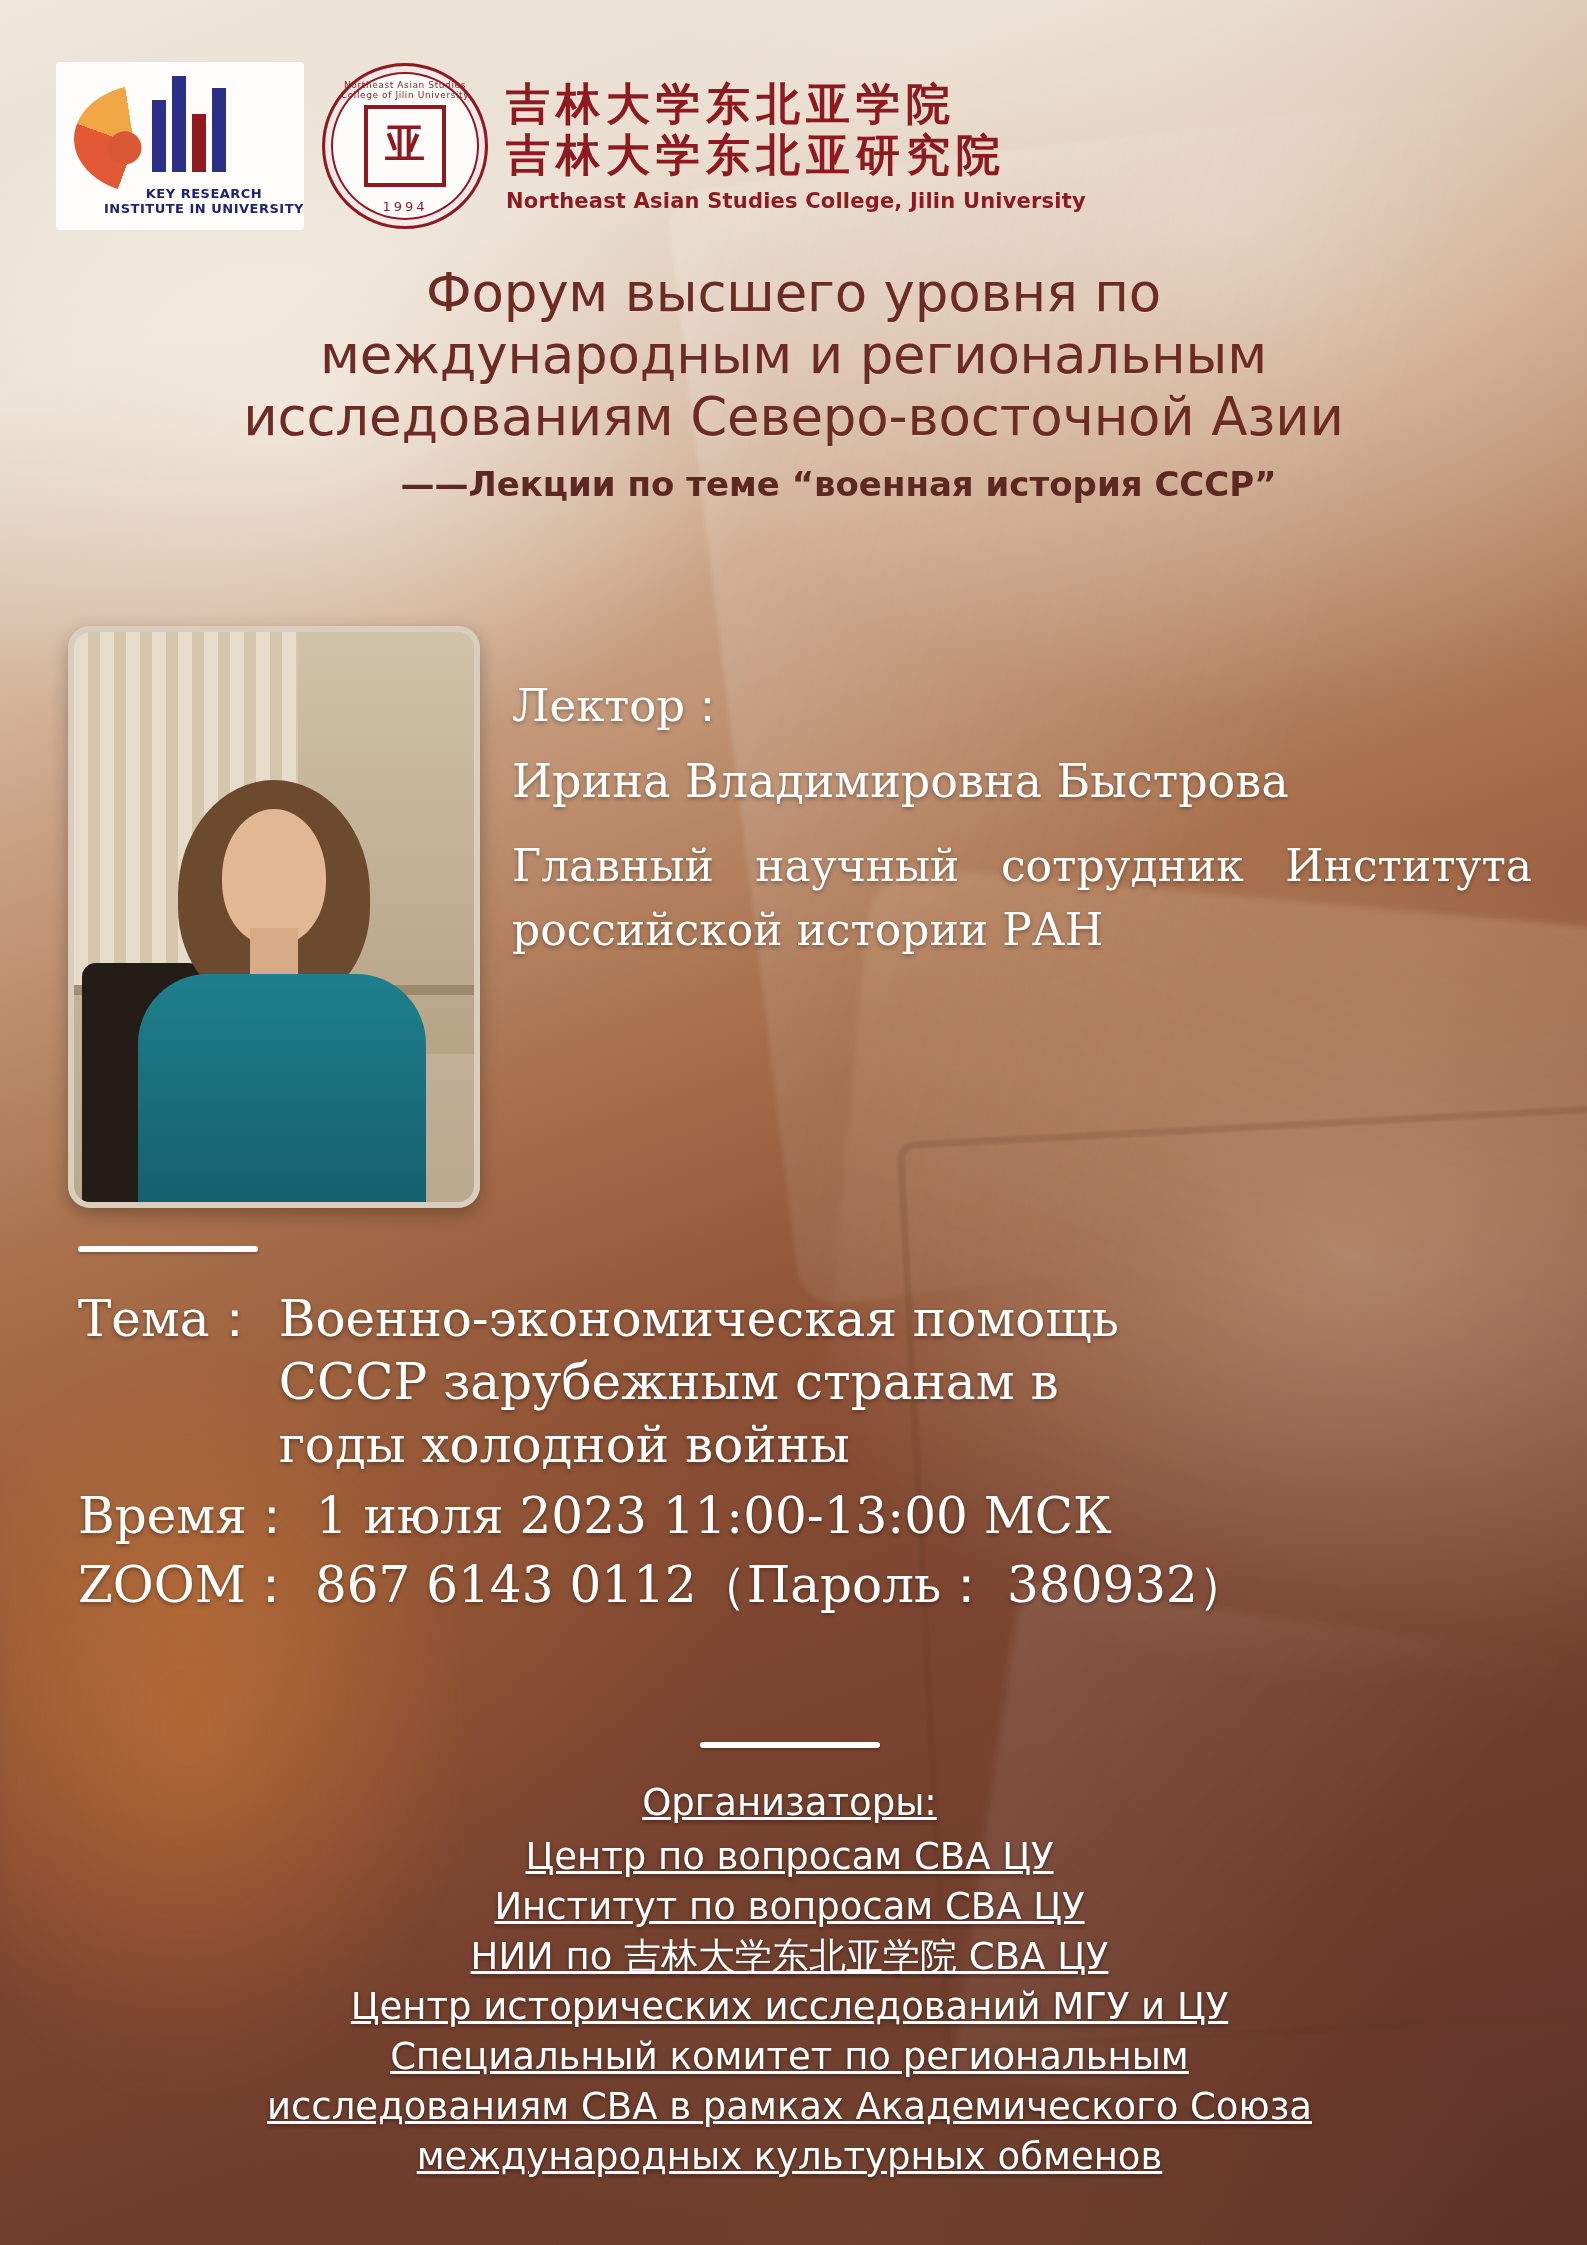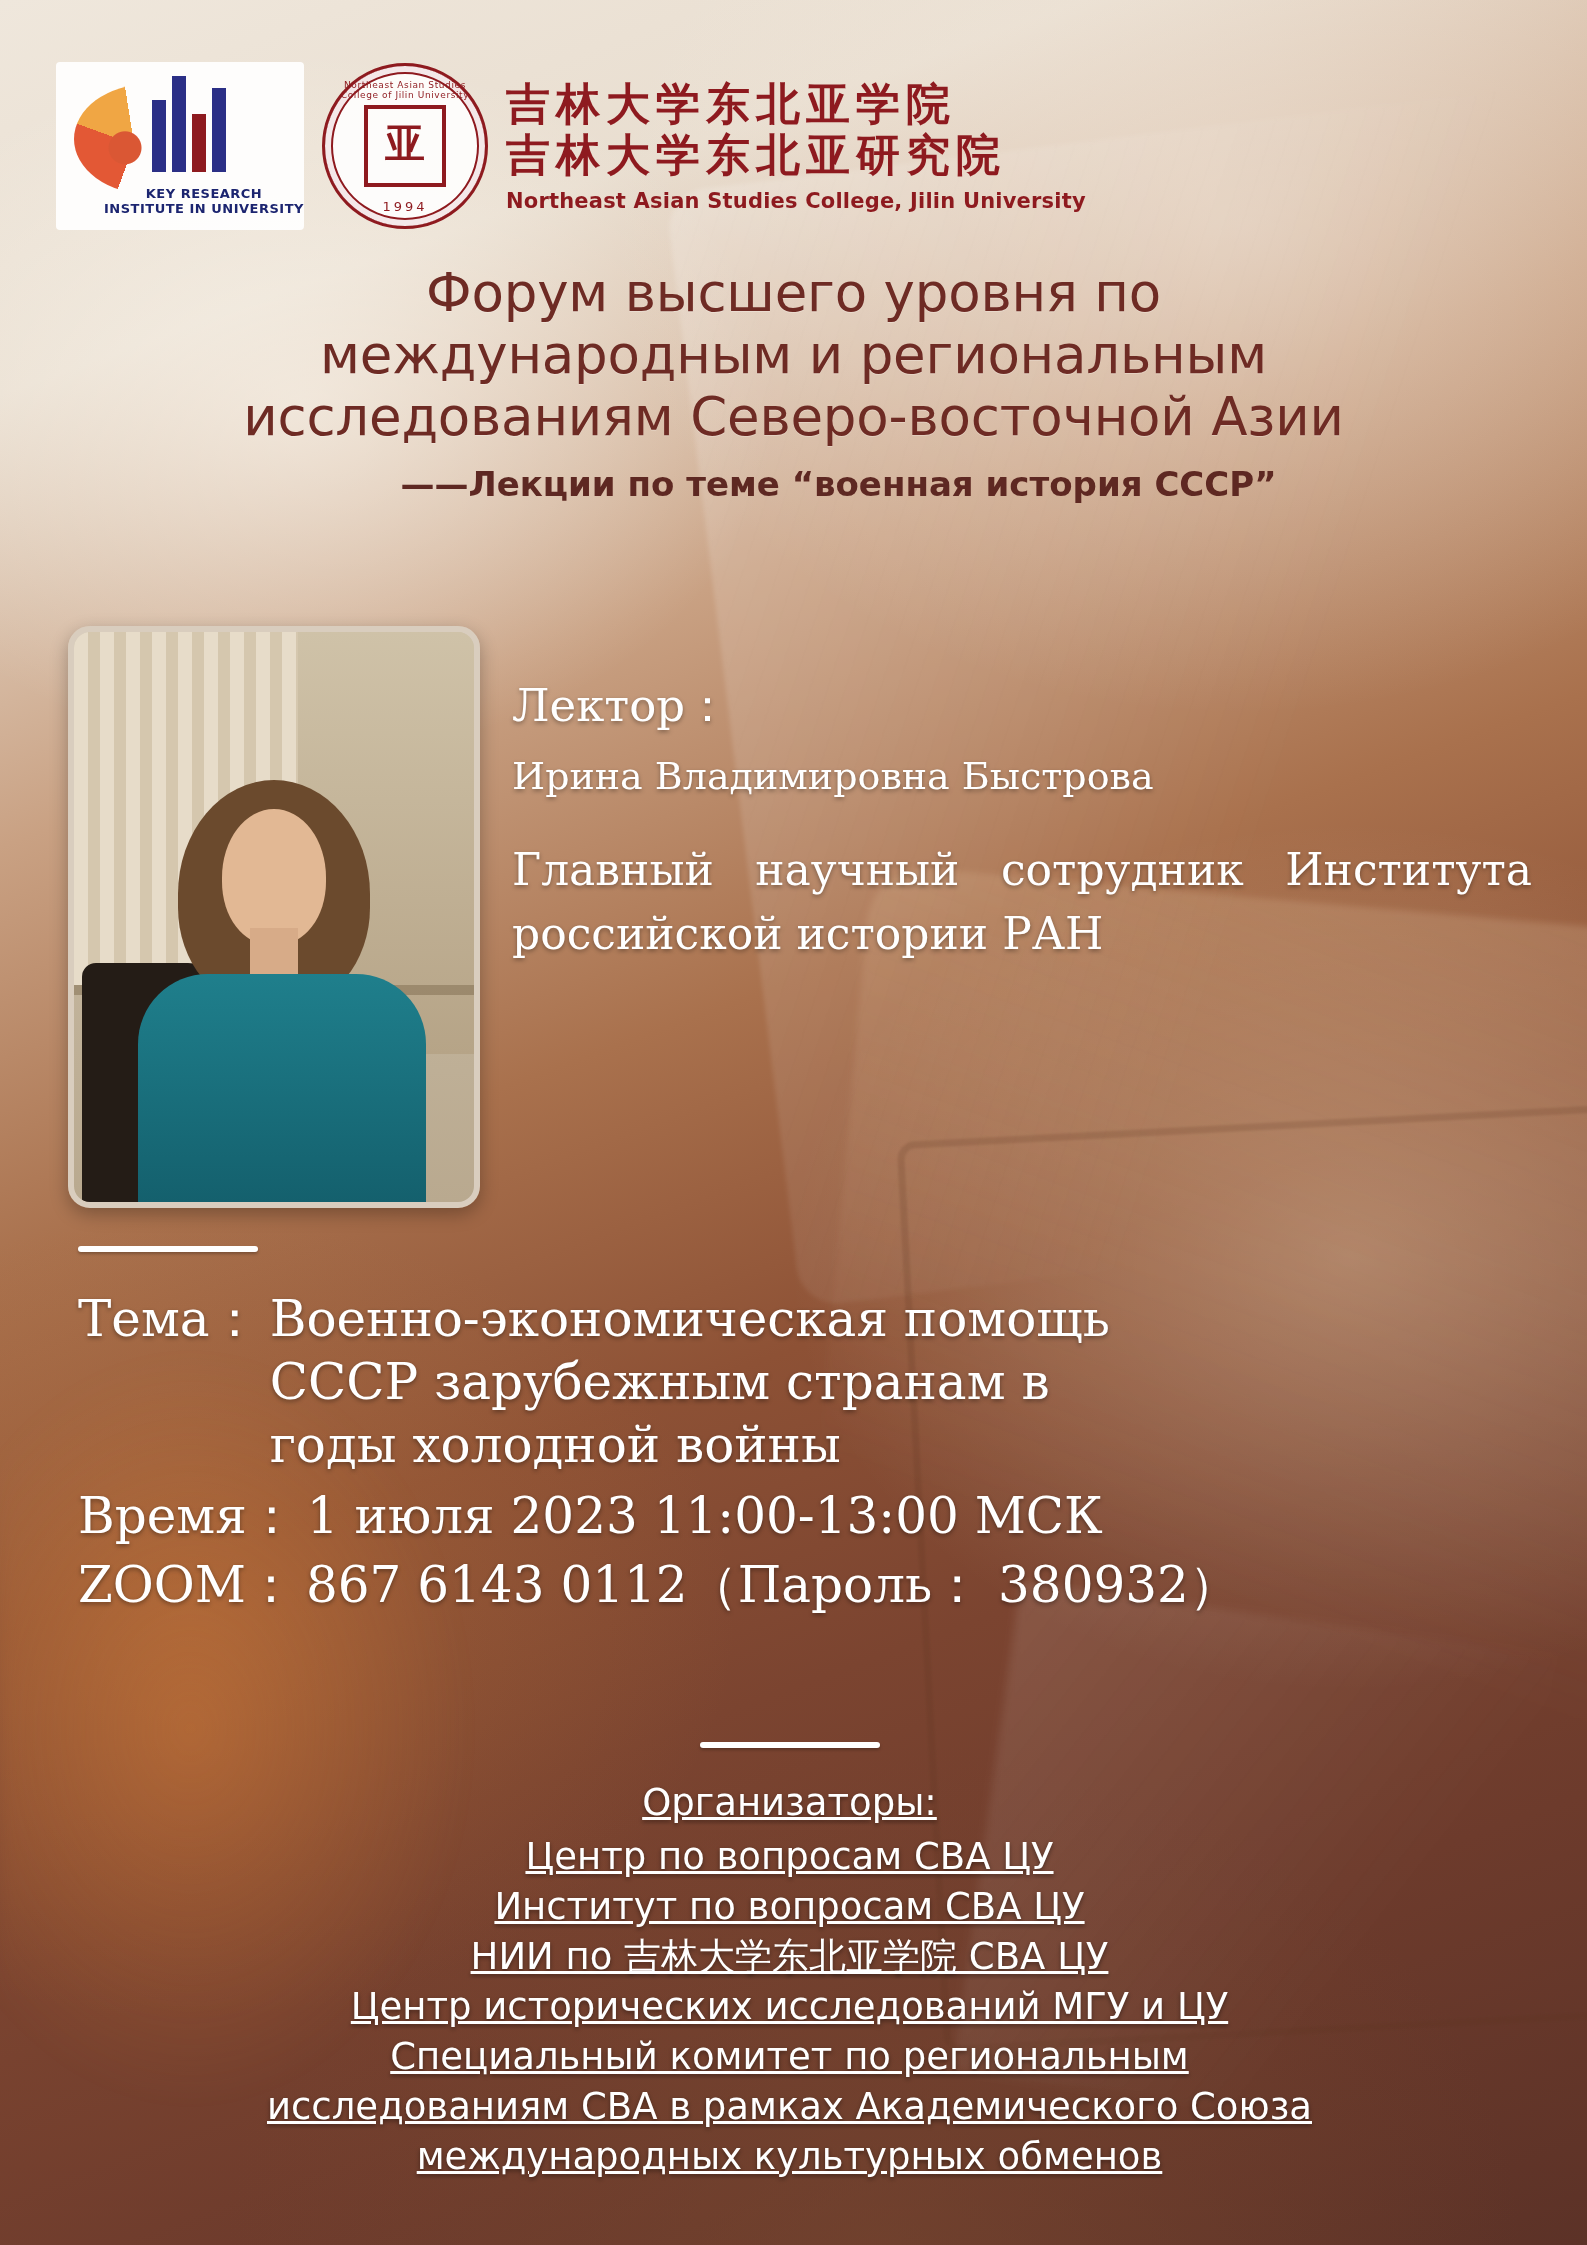--- a/index.html
+++ b/index.html
@@ -257,22 +257,22 @@
     width: 1010px;
     color: #ffffff;
     font-family: "DejaVu Serif", serif;
     text-shadow: 0 2px 4px rgba(0,0,0,0.35);
   }
   .speaker .lbl {
     font-size: 45px;
     margin-bottom: 18px;
   }
   .speaker .name {
-    font-size: 38px;
-    margin-bottom: 40px;
+    font-size: 46px;
+    margin-bottom: 26px;
     white-space: nowrap;
   }
   .speaker .affil {
     font-size: 44px;
     line-height: 1.45;
     text-align: justify;
     text-align-last: left;
     width: 1020px;
   }
 
@@ -294,20 +294,21 @@
     width: 1420px;
     color: #ffffff;
     font-family: "DejaVu Serif", serif;
     text-shadow: 0 2px 4px rgba(0,0,0,0.38);
   }
   .row {
     display: flex;
     align-items: flex-start;
     font-size: 50px;
     line-height: 1.26;
+    gap: 9px;
   }
   .row .key { white-space: nowrap; }
   .row .val { margin-left: 10px; }
   .topic .val { max-width: 1080px; }
   .time { margin-top: 8px; }
   .zoom { margin-top: 6px; }
 
   
   .orgs {
     position: absolute;

